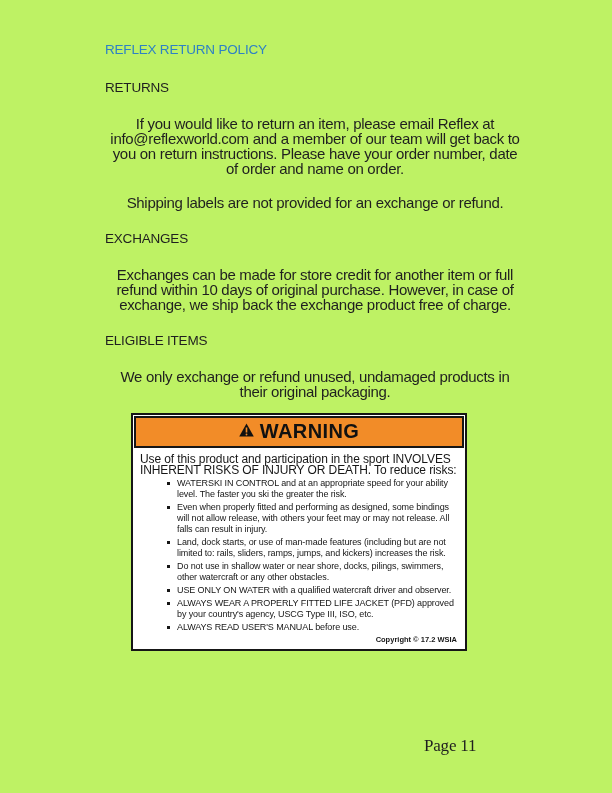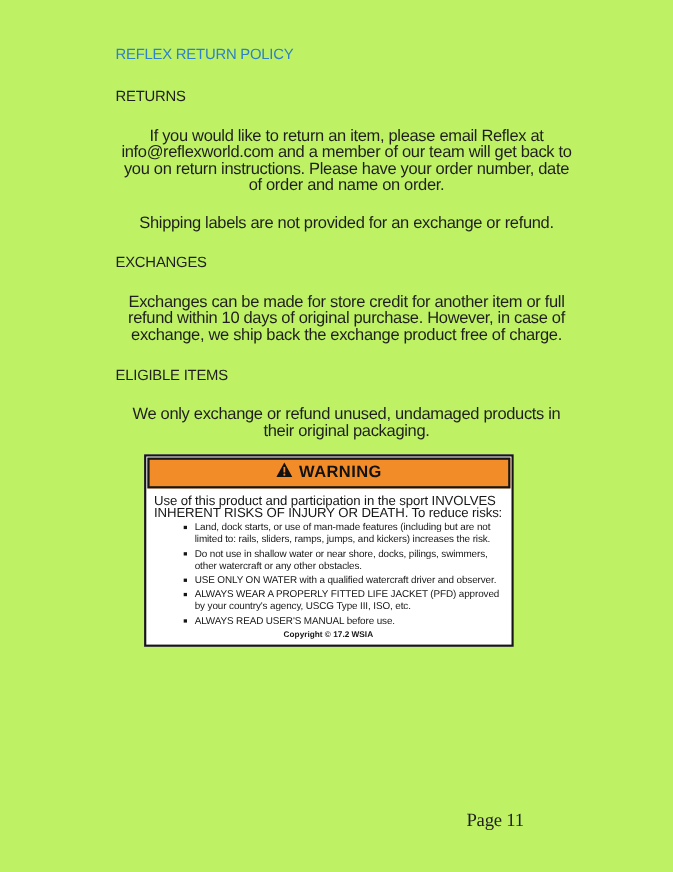--- a/index.html
+++ b/index.html
@@ -50,21 +50,21 @@
     border: 2px solid #161616;
     background: #f28c28;
     display: flex;
     align-items: center;
     justify-content: center;
     gap: 6px;
     padding: 2px 0 3px 0;
   }
   .warning-word {
     font-weight: bold;
-    font-size: 15px;
+    font-size: 20px;
     letter-spacing: 0.4px;
     color: #111111;
   }
   .warning-tri { display: block; }
   .warning-body {
     padding: 5px 8px 5px 7px;
     color: #161616;
   }
   .warning-intro {
     font-size: 12px;
@@ -88,21 +88,21 @@
   .warning-list li::before {
     content: "";
     position: absolute;
     left: 0;
     top: 4px;
     width: 3px;
     height: 3px;
     background: #161616;
   }
   .warning-copyright {
-    text-align: center;
+    text-align: right;
     font-size: 7.5px;
     font-weight: bold;
     letter-spacing: 0;
     margin-top: 2px;
   }
   .page-footer {
     position: absolute;
     left: 424px;
     top: 736px;
     font-size: 17px;
@@ -135,20 +135,22 @@
           <path d="M12 0.5 L23.6 21.5 H0.4 Z" fill="#111111"></path>
           <rect x="10.7" y="7" width="2.6" height="8" fill="#f28c28"></rect>
           <circle cx="12" cy="18.2" r="1.5" fill="#f28c28"></circle>
         </svg>
       </span>
       <span class="warning-word">WARNING</span>
     </div>
     <div class="warning-body">
       <p class="warning-intro">Use of this product and participation in the sport INVOLVES INHERENT RISKS OF INJURY OR DEATH. To reduce risks:</p>
       <ul class="warning-list">
+        <li>WATERSKI IN CONTROL and at an appropriate speed for your ability level. The faster you ski the greater the risk.</li>
+        <li>Even when properly fitted and performing as designed, some bindings will not allow release, with others your feet may or may not release. All falls can result in injury.</li>
         <li>Land, dock starts, or use of man-made features (including but are not limited to:  rails, sliders, ramps, jumps, and kickers) increases the risk.</li>
         <li>Do not use in shallow water or near shore, docks, pilings, swimmers, other watercraft or any other obstacles.</li>
         <li>USE ONLY ON WATER with a qualified watercraft driver and observer.</li>
         <li>ALWAYS WEAR A PROPERLY FITTED LIFE JACKET (PFD) approved by your country's agency, USCG Type III, ISO, etc.</li>
         <li>ALWAYS READ USER'S MANUAL before use.</li>
       </ul>
       <div class="warning-copyright">Copyright © 17.2 WSIA</div>
     </div>
   </div>
 

